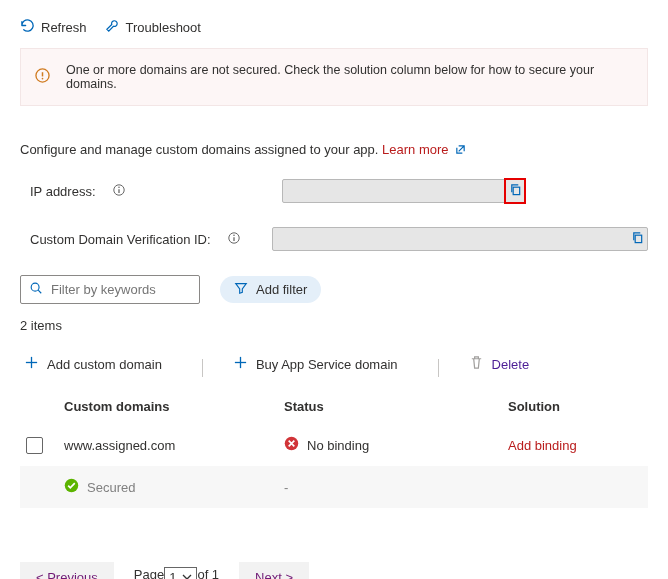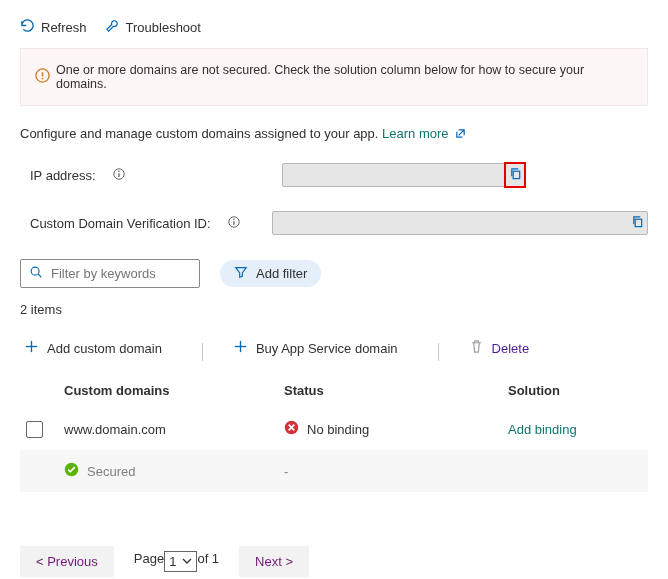--- a/index.html
+++ b/index.html
@@ -1,23 +1,23 @@
 <!DOCTYPE html>
 <html><head>
 <meta charset="utf-8">
 <style>
   * { box-sizing: border-box; margin: 0; padding: 0; font-family: "Segoe UI", -apple-system, sans-serif; }
   body { background: #fff; color: #323130; font-size: 13px; padding: 18px 20px; width: 668px; }
   .toolbar { display: flex; gap: 18px; margin-bottom: 12px; }
   .toolbar-btn { display: flex; align-items: center; gap: 6px; cursor: pointer; color: #323130; }
   .toolbar-btn .icon svg { width: 15px; height: 15px; stroke: #0067b8; fill: none; }
-  .alert { background: #fdf6f6; border: 1px solid #f3e6e6; padding: 14px 14px; display: flex; align-items: center; gap: 6px; margin-bottom: 20px; font-size: 12.5px; }
+  .alert { background: #fdf6f6; border: 1px solid #f3e6e6; padding: 14px 14px; display: flex; align-items: center; gap: 16px; margin-bottom: 36px; font-size: 12.5px; }
   .alert .icon svg { width: 15px; height: 15px; }
   .desc { margin-bottom: 22px; font-size: 13px; }
-  .link { color: #0f766e; cursor: pointer; }
+  .link { color: #b91c1c; cursor: pointer; }
   .link .ext svg { width: 11px; height: 11px; margin-left: 3px; vertical-align: -1px; }
   .field-row { display: flex; align-items: center; margin-bottom: 24px; }
   .field-label { width: 252px; display: flex; align-items: flex-start; gap: 17px; font-size: 13px; margin-left: 10px; }
   .info-icon svg { width: 12px; height: 12px; }
   .field-input-wrap { position: relative; }
   .field-input { background: #e6e6e6; border: 1px solid #b8b8b8; border-radius: 2px; height: 24px; padding: 0 26px 0 6px; }
   .ip-input { width: 244px; }
   .cdv-input { width: 376px; }
   .copy-icon { position: absolute; right: 4px; top: 50%; transform: translateY(-50%); cursor: pointer; }
   .copy-icon svg { width: 13px; height: 13px; }
@@ -198,21 +198,21 @@
     <div></div>
     <div>Custom domains</div>
     <div>Status</div>
     <div>Solution</div>
   </div>
 
   <div class="trow">
     <div>
         <div class="cb"></div>
       </div>
-    <div>www.domain.com</div>
+    <div>www.assigned.com</div>
     <div class="status-cell status-error">
       <span>
         <svg viewBox="0 0 16 16">
             <circle cx="8" cy="8" r="7.2"></circle>
             <path d="M5 5l6 6M11 5l-6 6" stroke="#fff" stroke-width="1.8"></path>
           </svg>
       </span>
       <span>No binding</span>
     </div>
     <div class="link">Add binding</div>

